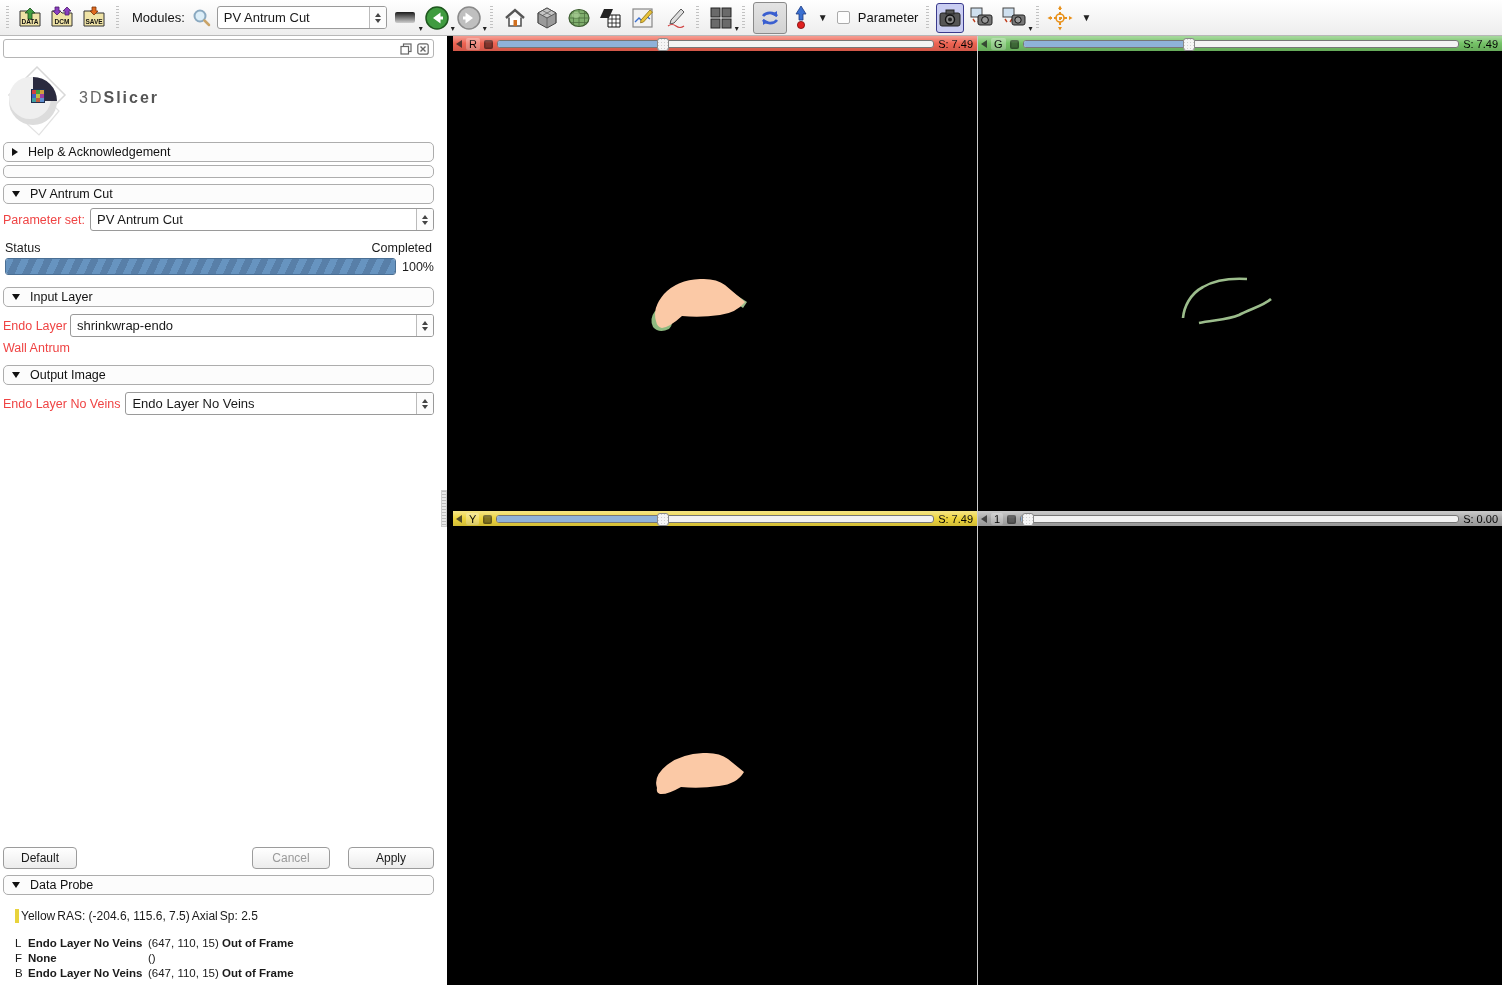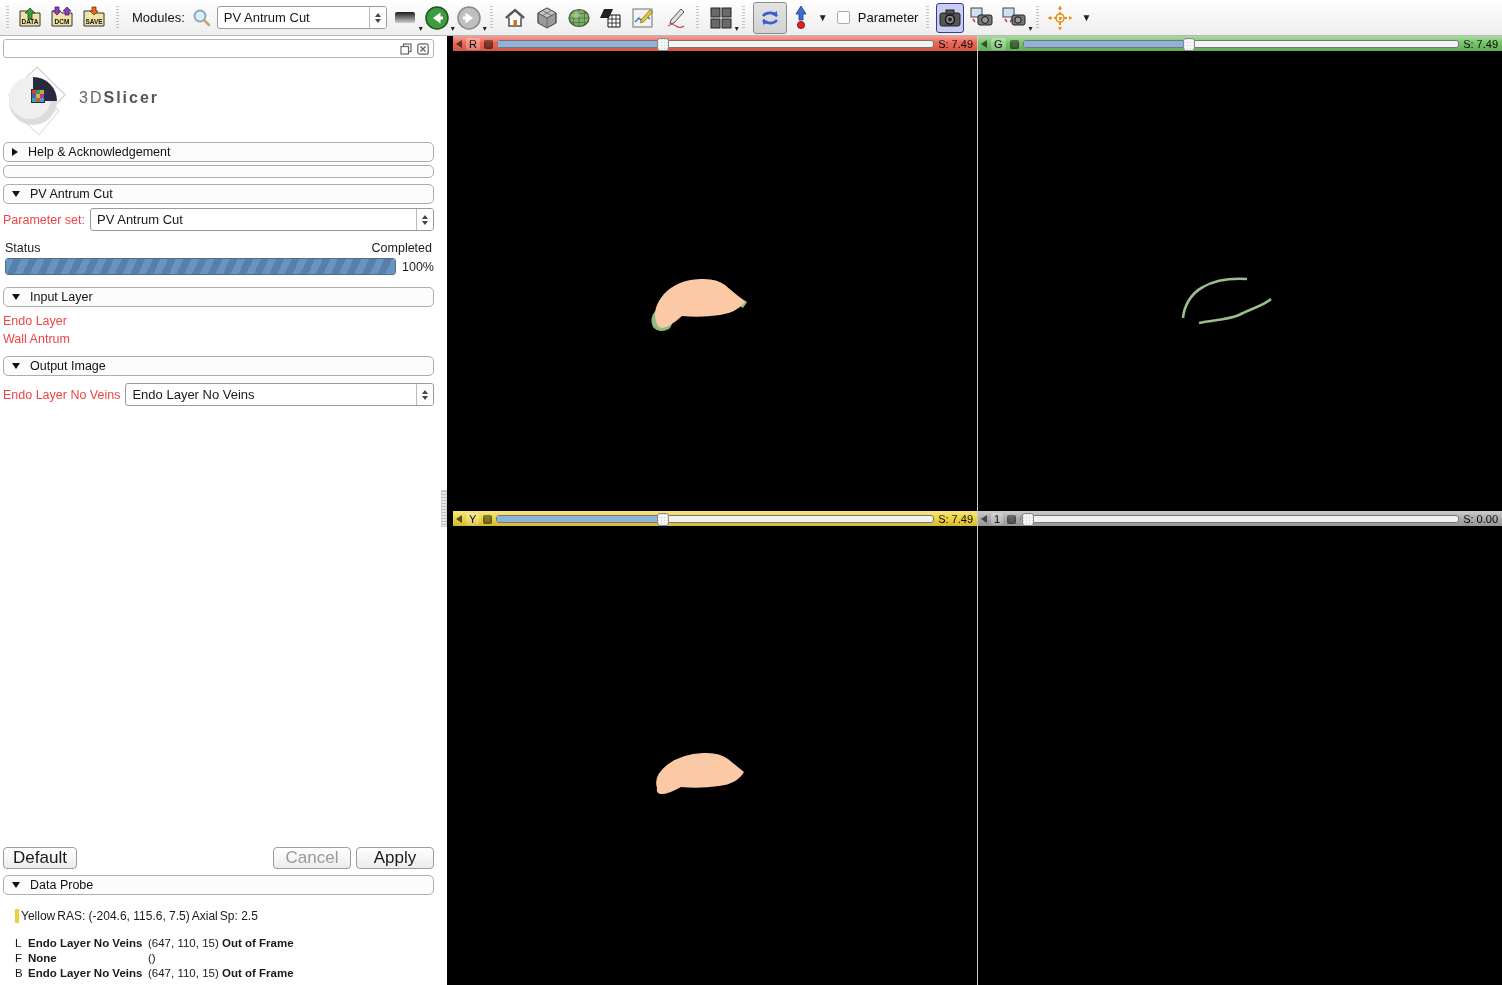--- a/index.html
+++ b/index.html
@@ -49,24 +49,24 @@
   .form-row .combo { flex:1; margin-left:5px; }
   .status-row { display:flex; justify-content:space-between; margin:10px 4px 0 4px; font-size:12.5px; flex:none;}
   .progress-wrap { display:flex; align-items:center; gap:6px; margin:3px 2px 0 4px; flex:none;}
   .progress { flex:1; height:17px; border:1px solid #4a6f94; border-radius:3px; overflow:hidden; background:#fff; }
   .progress-fill { height:100%;
     background:repeating-linear-gradient(115deg,#6794c0 0 7px,#587fa8 7px 14px); }
   .pct-label { font-size:12.5px; }
   .panel-spacer { flex:1; }
   .btn-row { display:flex; align-items:center; margin:0 2px 4px 2px; flex:none; }
   .pbtn { height:22px; border:1px solid #9c9c9c; border-radius:4px; background:linear-gradient(#fff,#ececec);
-    font-size:17px; display:flex; align-items:center; justify-content:center; }
+    font-size:12px; display:flex; align-items:center; justify-content:center; }
   .pbtn.default { width:74px; }
   .pbtn.cancel { width:78px; margin-left:auto; color:#9a9a9a; }
-  .pbtn.apply { width:78px; margin-left:5px; }
+  .pbtn.apply { width:86px; margin-left:18px; }
   .probe-area { flex:none; padding:14px 0 0 14px; }
   .slice-line { display:flex; align-items:center; gap:2px; font-size:12px; }
   .swatch { width:4px; height:14px; }
   .probe-rows { margin-top:13px; font-size:11.5px; line-height:15px; }
   .probe-row { display:grid; grid-template-columns:13px 120px auto; }
   .probe-row .p-name { font-weight:bold; }
   .probe-row .p-status { font-weight:bold; }
   .splitter-handle { position:absolute; right:0px; top:454px; width:6px; height:37px;
     background:repeating-linear-gradient(180deg,#bdbdbd 0 1px,#e9e9e9 1px 3px); border:1px solid #cfcfcf; }
 
@@ -351,20 +351,27 @@
     <span class="pct-label">100%</span>
   </div>
 
   <div class="collapse-bar" style="margin-top:12px">
     <span class="c-tri-down"></span>
     <span class="c-label">Input Layer</span>
   </div>
 
   <div class="form-row" style="margin-top:7px">
     <span class="f-label" style="width:62px">Endo Layer</span>
+    <div class="combo">
+      <span class="combo-text">shrinkwrap-endo</span>
+      <span class="spin">
+          <span class="tri-up"></span>
+          <span class="tri-dn"></span>
+        </span>
+    </div>
   </div>
   <div class="form-row">
     <span class="f-label" style="width:62px">Wall Antrum</span>
   </div>
 
   <div class="collapse-bar" style="margin-top:10px">
     <span class="c-tri-down"></span>
     <span class="c-label">Output Image</span>
   </div>
 

